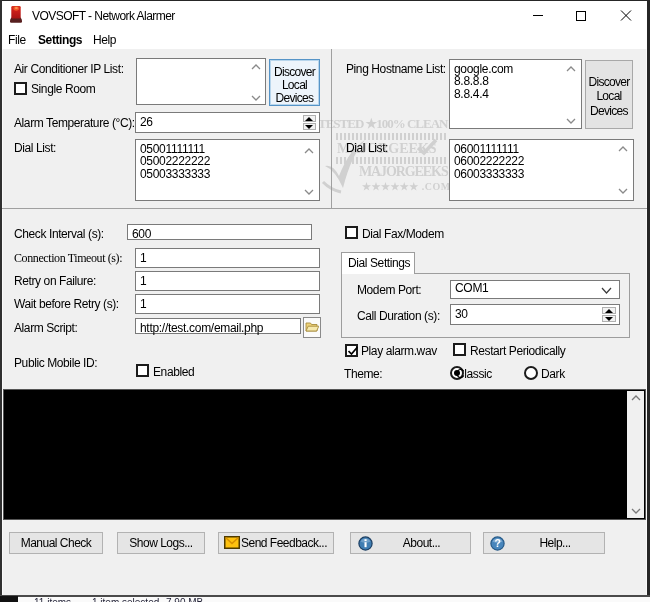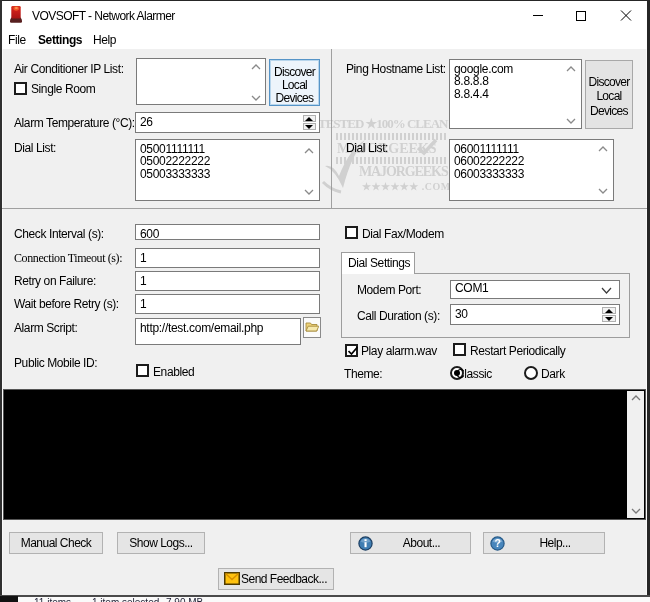--- a/index.html
+++ b/index.html
@@ -119,50 +119,50 @@
     <svg class="chev" style="right:5px;top:6px" width="10" height="6">
       <path d="M1 5 L5 1 L9 5" stroke="#8a8a8a" fill="none" stroke-width="1.3"></path>
     </svg>
   <svg class="chev" style="right:5px;bottom:4px" width="10" height="6">
       <path d="M1 1 L5 5 L9 1" stroke="#8a8a8a" fill="none" stroke-width="1.3"></path>
     </svg>
 </div>
 <div class="abs" style="left:585px;top:60px;width:48px;height:69px;background:#e3e3e3;border:1px solid #a8a8a8;text-align:center;line-height:14.3px;padding-top:14px;letter-spacing:-0.7px;z-index:2;">Discover Local Devices</div>
 
 <div class="lbl" style="left:346px;top:141px;">Dial List:</div>
-<div class="edit" style="left:449px;top:139px;width:165px;height:62px;">
+<div class="edit" style="left:449px;top:139px;width:185px;height:62px;">
   <div class="txt">06001111111
 06002222222
 06003333333</div>
     <svg class="chev" style="right:5px;top:6px" width="10" height="6">
       <path d="M1 5 L5 1 L9 5" stroke="#8a8a8a" fill="none" stroke-width="1.3"></path>
     </svg>
   <svg class="chev" style="right:5px;bottom:6px" width="10" height="6">
       <path d="M1 1 L5 5 L9 1" stroke="#8a8a8a" fill="none" stroke-width="1.3"></path>
     </svg>
 </div>
 
 <div class="lbl" style="left:14px;top:227px;">Check Interval (s):</div>
-<div class="edit" style="left:135px;top:224px;width:185px;height:16px;">
+<div class="edit" style="left:127px;top:224px;width:185px;height:16px;">
     <div class="txt">600</div>
   </div>
 <div class="lbl" style="left:14px;top:251px;font-family:Liberation Serif, serif;">Connection Timeout (s):</div>
 <div class="edit" style="left:135px;top:248px;width:185px;height:20px;">
     <div class="txt">1</div>
   </div>
 <div class="lbl" style="left:14px;top:274px;">Retry on Failure:</div>
 <div class="edit" style="left:135px;top:271px;width:185px;height:20px;">
     <div class="txt">1</div>
   </div>
 <div class="lbl" style="left:14px;top:297px;">Wait before Retry (s):</div>
 <div class="edit" style="left:135px;top:294px;width:185px;height:20px;">
     <div class="txt">1</div>
   </div>
 <div class="lbl" style="left:14px;top:321px;">Alarm Script:</div>
-<div class="edit" style="left:135px;top:318px;width:166px;height:27px;">
+<div class="edit" style="left:135px;top:318px;width:166px;height:16px;">
     <div class="txt">http://test.com/email.php</div>
   </div>
 <div class="abs" style="left:303px;top:317px;width:18px;height:21px;background:#fbfbfb;border:1px solid #8a8a8a;">
   <svg style="position:absolute;left:1px;top:3px" width="14" height="12" viewBox="0 0 14 12">
     <path d="M1 2 L5.5 2 L6.5 3.5 L12 3.5 L12 10 L1 10 Z" fill="#edd27a" stroke="#a88c3c" stroke-width="0.9"></path>
     <path d="M1 10 L3.2 5.2 L13.8 5.2 L11.6 10 Z" fill="#f6e9ae" stroke="#a88c3c" stroke-width="0.9"></path>
   </svg>
 </div>
 <div class="lbl" style="left:14px;top:356px;">Public Mobile ID:</div>
 <div class="cb" style="left:136px;top:364px;"></div>
@@ -218,21 +218,21 @@
   <svg class="chev" style="right:4px;top:5px" width="10" height="6">
       <path d="M1 5 L5 1 L9 5" stroke="#7a7a7a" fill="none" stroke-width="1.3"></path>
     </svg>
   <svg class="chev" style="right:4px;bottom:5px" width="10" height="6">
       <path d="M1 1 L5 5 L9 1" stroke="#7a7a7a" fill="none" stroke-width="1.3"></path>
     </svg>
 </div>
 
 <div class="btn" style="left:9px;top:532px;width:94px;height:22px;line-height:20px;">Manual Check</div>
 <div class="btn" style="left:117px;top:532px;width:88px;height:22px;line-height:20px;">Show Logs...</div>
-<div class="btn" style="left:218px;top:532px;width:116px;height:22px;line-height:20px;padding-left:16px;white-space:nowrap;margin-top:36px;">
+<div class="btn" style="left:218px;top:532px;width:116px;height:22px;line-height:20px;padding-left:16px;white-space:nowrap;">
   <svg class="abs" style="left:5px;top:3px" width="16" height="13" viewBox="0 0 16 13">
     <rect x="0.75" y="0.75" width="14.5" height="11.5" fill="#ffc20e" stroke="#4f3a00" stroke-width="1.5"></rect>
     <path d="M1.5 1.5 L8 7.5 L14.5 1.5" fill="none" stroke="#d89000" stroke-width="1.6"></path>
   </svg>Send Feedback...</div>
 <div class="btn" style="left:350px;top:532px;width:121px;height:22px;line-height:20px;padding-left:22px;white-space:nowrap;">
   <svg class="abs" style="left:7px;top:3px" width="15" height="15" viewBox="0 0 15 15">
     <circle cx="7.5" cy="7.5" r="6.6" fill="#3f7db2" stroke="#1c3f63" stroke-width="1.2"></circle>
     <path d="M2.5 5.5 A5.6 5.6 0 0 1 12.5 5.5 A7.5 4.5 0 0 1 2.5 5.5 Z" fill="#85aed2" opacity="0.7"></path>
     <rect x="6.5" y="6.2" width="2.1" height="5" fill="#fff"></rect>
     <rect x="6.5" y="3.2" width="2.1" height="1.9" fill="#fff"></rect>

